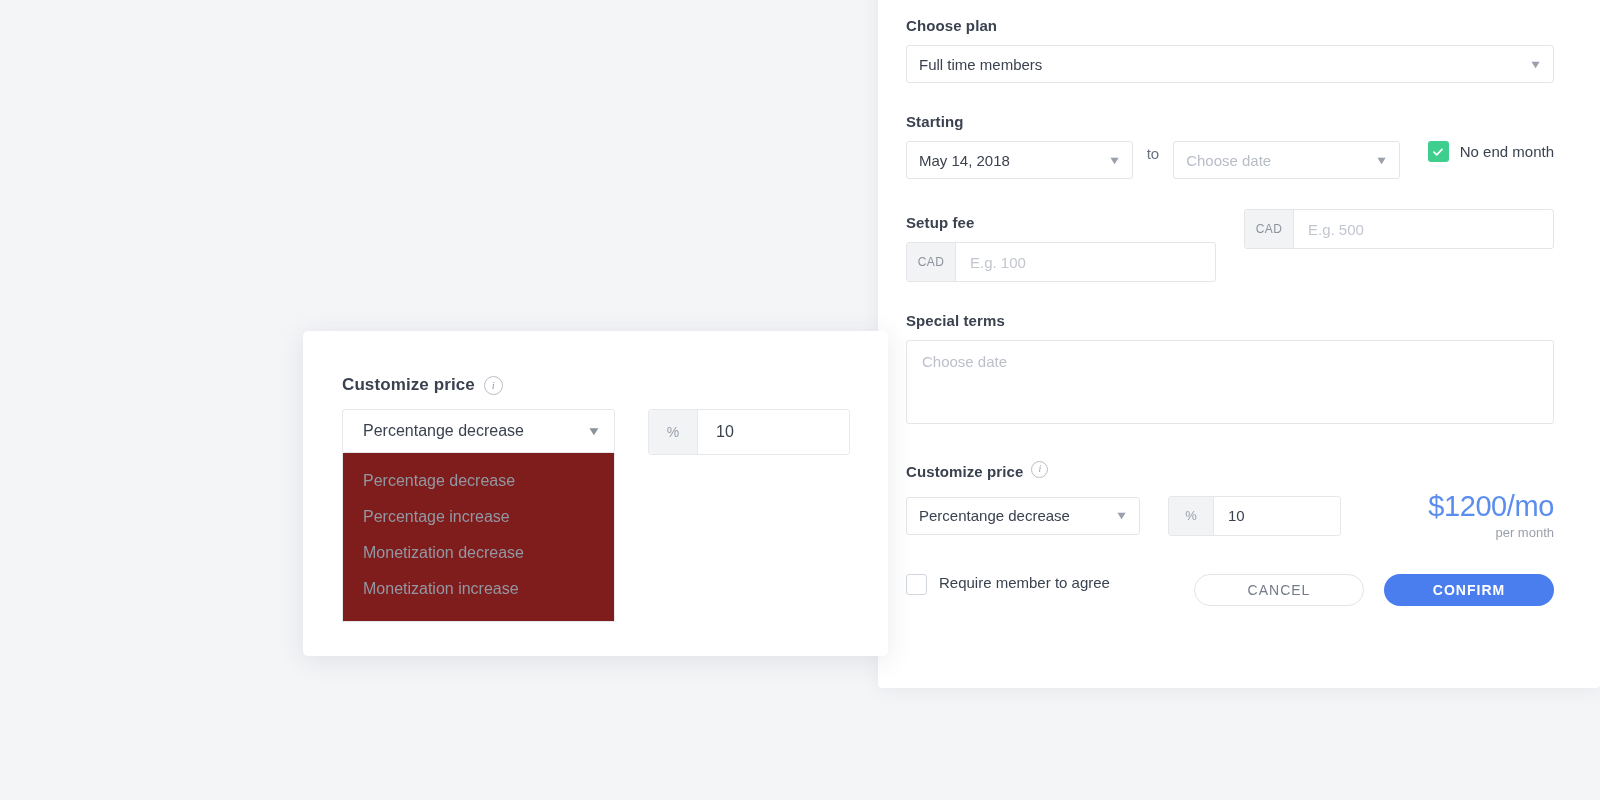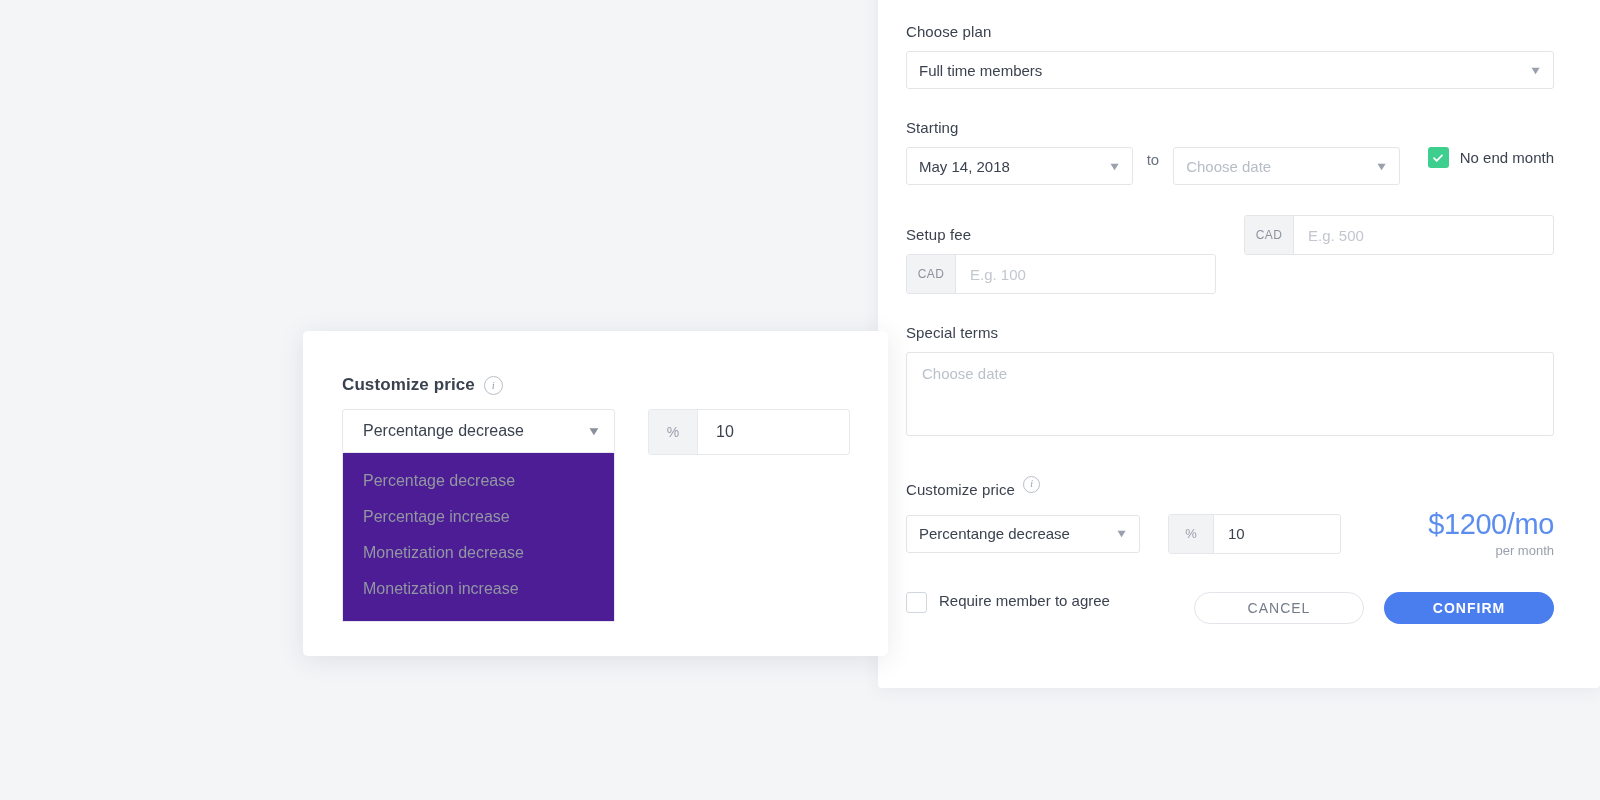--- a/index.html
+++ b/index.html
@@ -26,24 +26,24 @@
     background: #ffffff;
     border-radius: 4px;
     box-shadow: 0 2px 18px rgba(40, 50, 70, 0.07);
     box-sizing: border-box;
     padding: 52px 46px 0 28px;
     z-index: 1;
   }
 
   .field-label {
     font-size: 15px;
-    font-weight: normal;
+    font-weight: bold;
     color: #3b424f;
     letter-spacing: 0.1px;
-    margin: 11px 0 11px 0;
+    margin: 5px 0 11px 0;
     display: block;
   }
 
   .label-row {
     display: flex;
     align-items: center;
     gap: 8px;
     margin-bottom: 11px;
   }
   .label-row .field-label { margin-bottom: 0; }
@@ -334,21 +334,21 @@
     font-size: 12px;
     color: #8b919c;
     line-height: 1;
     transform: scaleX(1.25);
   }
   .fc-options {
     position: absolute;
     top: 44px;
     left: 0;
     width: 273px;
-    background: #4c1d95;
+    background: #7f1d1d;
     border: 1px solid #e5e7eb;
     border-top: 0;
     box-sizing: border-box;
     padding: 10px 0 14px 0;
     z-index: 1;
   }
   .fc-option {
     font-size: 16px;
     color: #9297a1;
     padding: 9px 0 9px 20px;

